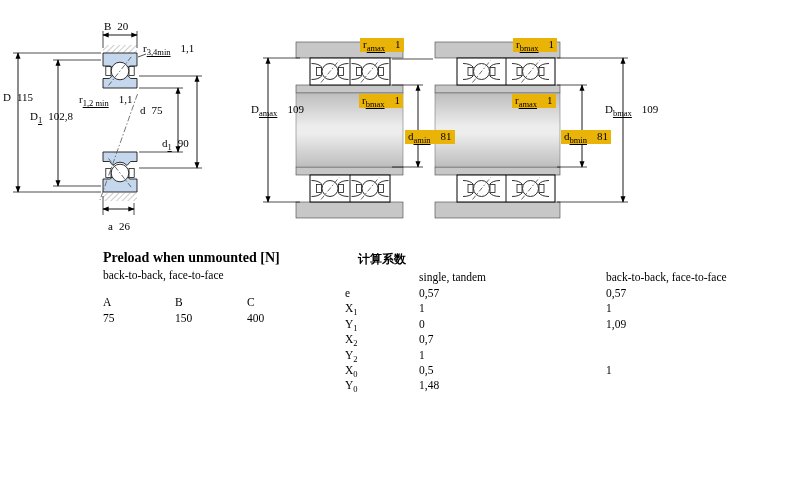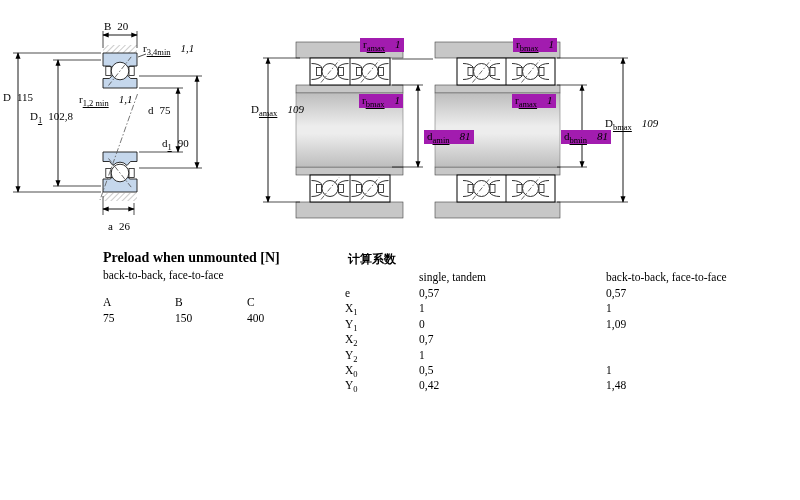--- a/index.html
+++ b/index.html
@@ -2,31 +2,31 @@
 <html><head>
 <meta charset="utf-8">
 <style>
   html,body{margin:0;padding:0;background:#fff;}
   #stage{position:relative;width:800px;height:484px;background:#fff;overflow:hidden;
          font-family:"Liberation Serif","DejaVu Serif",serif;color:#000;}
   svg{position:absolute;overflow:visible;}
   .lbl{position:absolute;font-size:11px;line-height:12px;white-space:nowrap;color:#000;}
   .lbl sub{font-size:8.5px;line-height:8px;text-decoration:underline;}
   .val{margin-left:6px;}
-  .valw{margin-left:10px;font-style:italic;}
-  .wbg{background:#a21caf;padding:0 3px;}
+  .valw{margin-left:10px;}
+  .wbg{background:#eab308;padding:0 3px;}
   
   #preload{position:absolute;left:103px;top:250px;width:230px;}
   #preload .ttl{font-size:14px;font-weight:bold;}
   #preload .sub{font-size:11.5px;margin-top:3px;}
   .prow{display:grid;grid-template-columns:72px 72px 72px;font-size:11.5px;}
   .prow.hdr{margin-top:15px;}
   .prow div{height:16px;}
   
-  #fact-title{position:absolute;left:348px;top:251px;font-size:12px;font-weight:bold;
+  #fact-title{position:absolute;left:358px;top:251px;font-size:12px;font-weight:bold;
               font-family:"Liberation Serif","DejaVu Serif",serif;}
   #fact-h1{position:absolute;left:419px;top:271px;font-size:11.5px;text-align:center;}
   #fact-h2{position:absolute;left:606px;top:271px;font-size:11.5px;}
   #fact-rows{position:absolute;left:345px;top:287px;width:430px;}
   .frow{display:grid;grid-template-columns:74px 187px 1fr;font-size:11.5px;
         height:15.4px;align-items:start;}
   .frow sub{font-size:8.5px;}
 </style>
 </head>
 <body>
@@ -185,33 +185,33 @@
       <line x1="582" y1="85" x2="582" y2="167" marker-start="url(#ar3)" marker-end="url(#ar3)"></line>
       <line x1="623" y1="58" x2="623" y2="202" marker-start="url(#ar3)" marker-end="url(#ar3)"></line>
     </g>
   </svg>
 
   <span class="lbl" style="left:104px;top:20px"><span>B</span><sub></sub><span class="val">20</span></span>
   <span class="lbl" style="left:143px;top:42px"><span>r</span><sub>3,4min</sub><span class="valw">1,1</span></span>
   <span class="lbl" style="left:3px;top:91px"><span>D</span><sub></sub><span class="val">115</span></span>
   <span class="lbl" style="left:30px;top:110px"><span>D</span><sub>1</sub><span class="val">102,8</span></span>
   <span class="lbl" style="left:79px;top:93px"><span>r</span><sub>1,2 min</sub><span class="valw">1,1</span></span>
-  <span class="lbl" style="left:148px;top:104px"><span>d</span><sub></sub><span class="val">75</span></span>
+  <span class="lbl" style="left:140px;top:104px"><span>d</span><sub></sub><span class="val">75</span></span>
   <span class="lbl" style="left:162px;top:137px"><span>d</span><sub>1</sub><span class="val">90</span></span>
   <span class="lbl" style="left:108px;top:220px"><span>a</span><sub></sub><span class="val">26</span></span>
 
   <span class="lbl wbg" style="left:360px;top:38px"><span>r</span><sub>amax</sub><span class="valw">1</span></span>
   <span class="lbl" style="left:251px;top:103px"><span>D</span><sub>amax</sub><span class="valw">109</span></span>
   <span class="lbl wbg" style="left:359px;top:94px"><span>r</span><sub>bmax</sub><span class="valw">1</span></span>
-  <span class="lbl wbg" style="left:424px;top:130px"><span>d</span><sub>amin</sub><span class="valw">81</span></span>
+  <span class="lbl wbg" style="left:405px;top:130px"><span>d</span><sub>amin</sub><span class="valw">81</span></span>
 
   <span class="lbl wbg" style="left:513px;top:38px"><span>r</span><sub>bmax</sub><span class="valw">1</span></span>
   <span class="lbl wbg" style="left:512px;top:94px"><span>r</span><sub>amax</sub><span class="valw">1</span></span>
   <span class="lbl wbg" style="left:561px;top:130px"><span>d</span><sub>bmin</sub><span class="valw">81</span></span>
-  <span class="lbl" style="left:605px;top:117px"><span>D</span><sub>bmax</sub><span class="valw">109</span></span>
+  <span class="lbl" style="left:605px;top:103px"><span>D</span><sub>bmax</sub><span class="valw">109</span></span>
 
   <div id="preload">
     <div class="ttl">Preload when unmounted [N]</div>
     <div class="sub">back-to-back, face-to-face</div>
     <div class="prow hdr">
       <div>A</div>
       <div>B</div>
       <div>C</div>
     </div>
     <div class="prow">
@@ -248,18 +248,17 @@
         <div><span>Y</span><sub>2</sub></div>
         <div>1</div>
       </div>
     <div class="frow">
         <div><span>X</span><sub>0</sub></div>
         <div>0,5</div>
         <div>1</div>
       </div>
     <div class="frow">
         <div><span>Y</span><sub>0</sub></div>
-        <div>0,42</div>
         <div>1,48</div>
       </div>
   </div>
 
 </div>
 
 </body></html>

